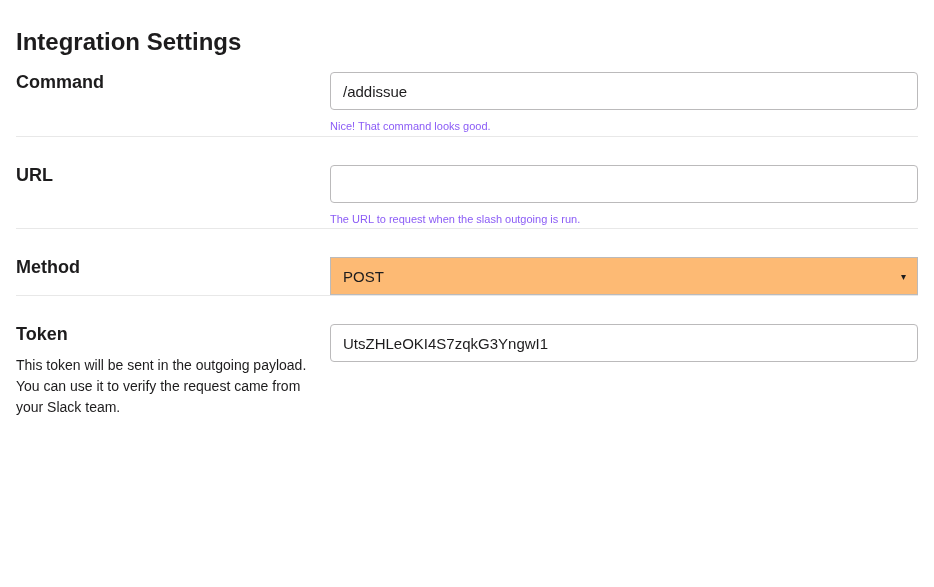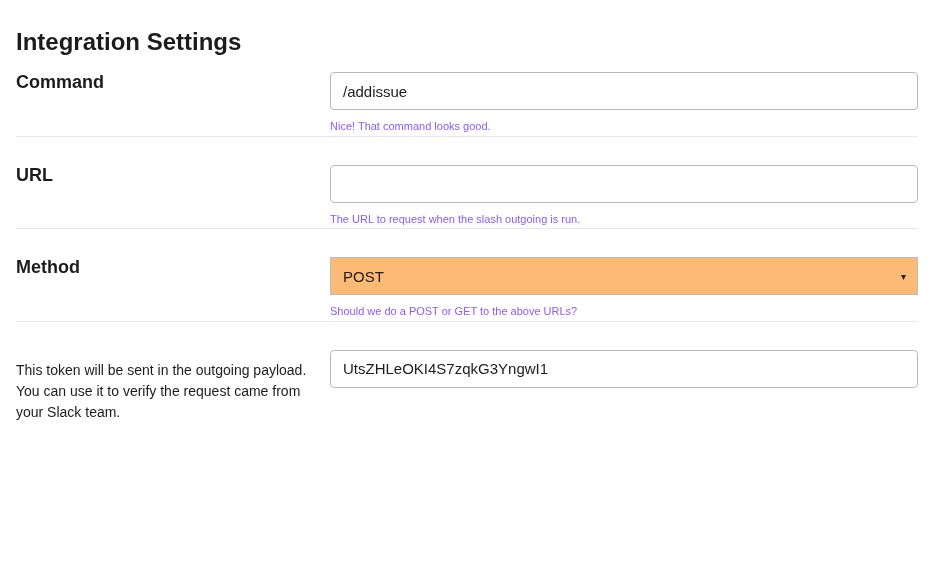--- a/index.html
+++ b/index.html
@@ -140,24 +140,24 @@
   <div class="section-left">
     <div class="section-label">Method</div>
   </div>
   <div class="section-right">
     <div class="select-wrapper">
       <select class="select-input">
         <option>POST</option>
       </select>
       <span class="select-caret">▾</span>
     </div>
-    <div class="help-text">Should we do a POST or GET to the above URLs?</div>
   </div>
 </div>
 
 <div class="settings-section no-border">
   <div class="section-left">
+    <div class="section-label">Token</div>
     <div class="section-desc">This token will be sent in the outgoing payload. You can use it to verify the request came from your Slack team.</div>
   </div>
   <div class="section-right">
     <input type="text" class="text-input" value="UtsZHLeOKI4S7zqkG3YngwI1" style="">
   </div>
 </div>
 
 </body></html>

